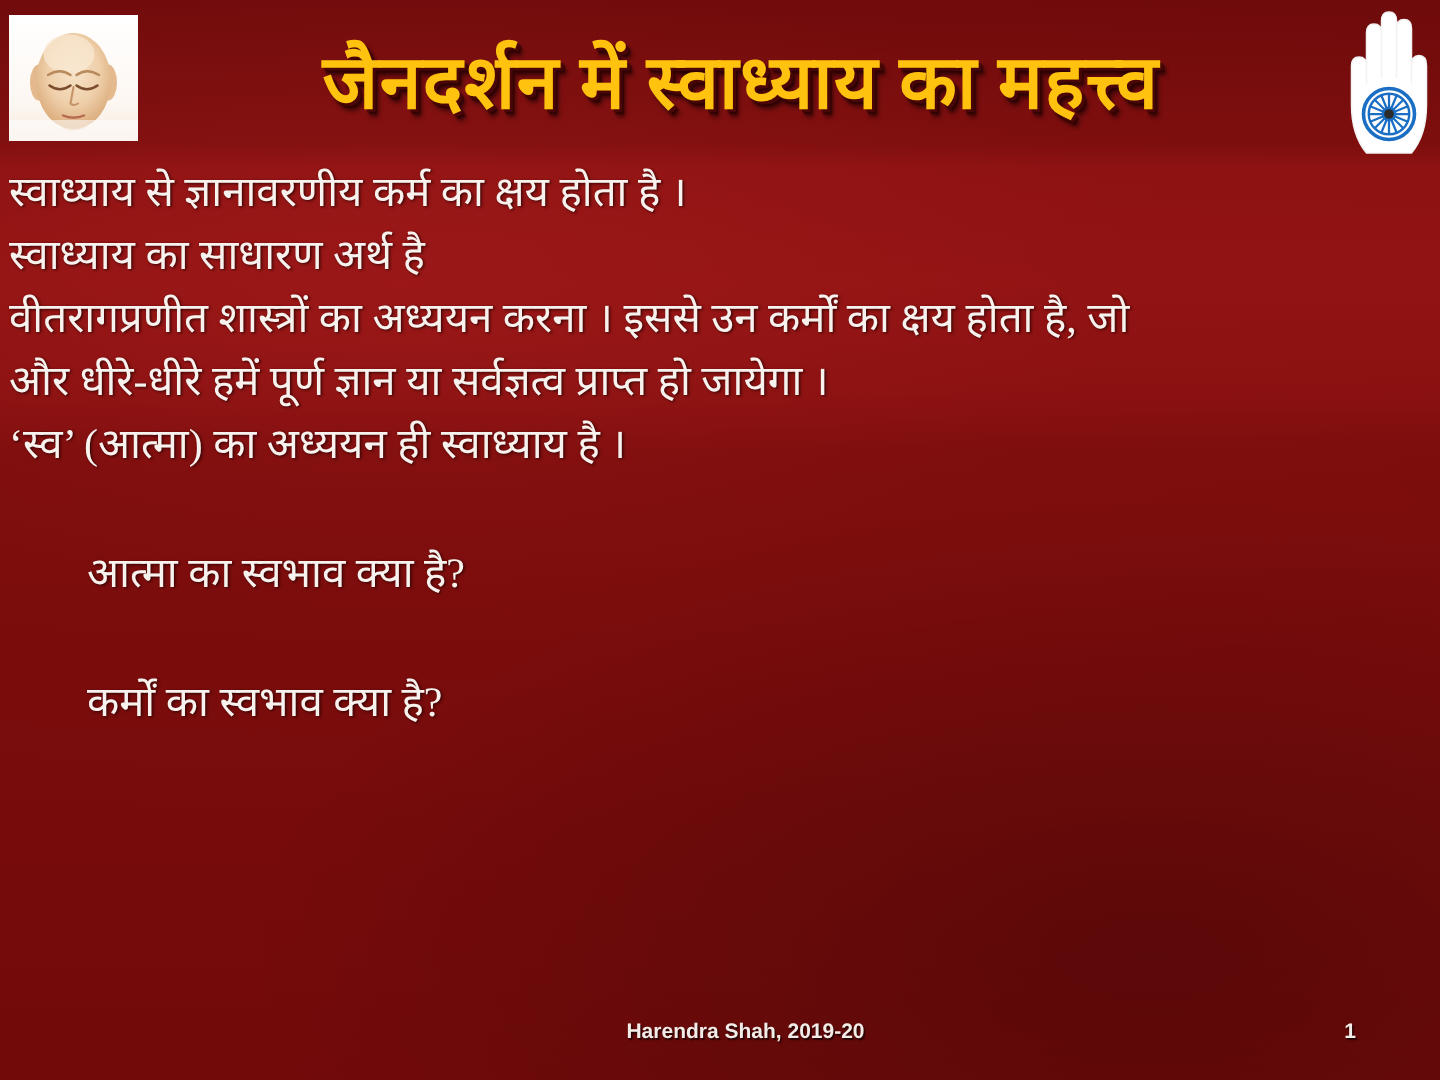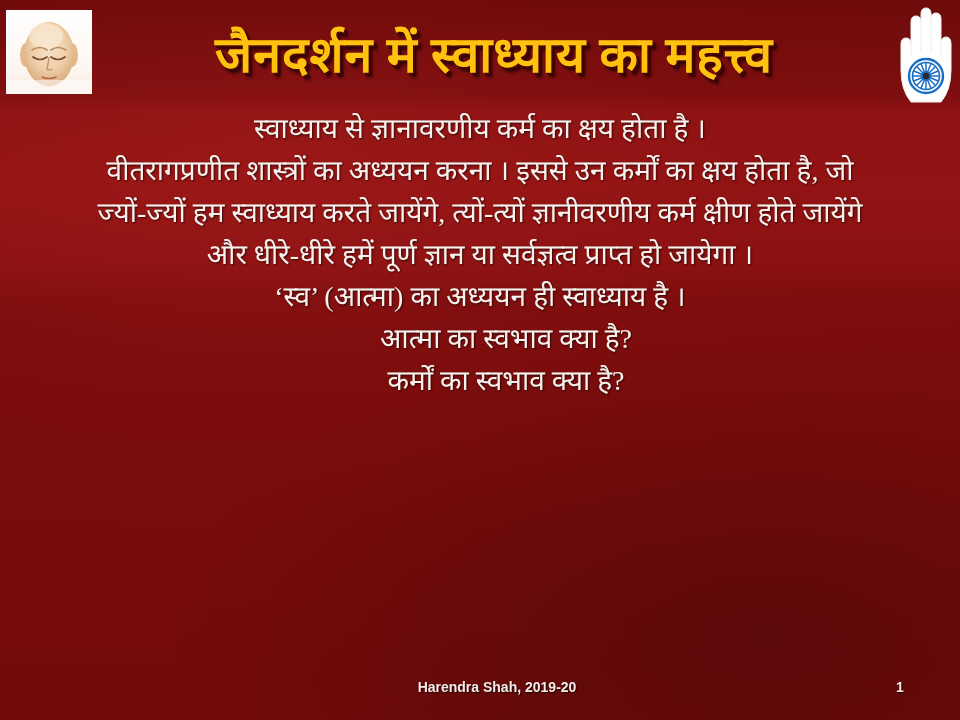--- a/index.html
+++ b/index.html
@@ -96,23 +96,22 @@
   }
 
   .line {
     color: #f7f2ee;
     font-family: "Liberation Serif", "DejaVu Serif", serif;
     font-size: 28px;
     line-height: 42px;
     font-weight: 400;
     white-space: nowrap;
     text-shadow: 1px 1px 2px rgba(30,0,0,0.75);
-    text-align: center;
-  }
-  .line.indent { padding-left: 52px; }
+  }
+  .line.indent { padding-left: 52px; margin-top: 44px; }
 
   
   #footer-author {
     position: absolute;
     left: 0; top: 679px;
     width: 960px;
     text-align: center;
     color: #f2ece8;
     font-family: "Liberation Sans", sans-serif;
     font-size: 14px;
@@ -207,22 +206,22 @@
           <line x1="20.8" y1="77" x2="45.2" y2="67"></line>
         </g>
         <circle cx="33" cy="72" r="5" fill="#1a6fc4"></circle>
         <circle cx="33" cy="72" r="3.2" fill="#2b2b2b"></circle>
       </svg>
     </div>
   </div>
 
   <div id="body-text">
     <div class="line">स्वाध्याय से ज्ञानावरणीय कर्म का क्षय होता है ।</div>
+    <div class="line">स्वाध्याय का साधारण अर्थ है</div>
     <div class="line">वीतरागप्रणीत शास्त्रों का अध्ययन करना । इससे उन कर्मों का क्षय होता है, जो</div>
-    <div class="line">ज्यों-ज्यों हम स्वाध्याय करते जायेंगे, त्यों-त्यों ज्ञानीवरणीय कर्म क्षीण होते जायेंगे</div>
     <div class="line">और धीरे-धीरे हमें पूर्ण ज्ञान या सर्वज्ञत्व प्राप्त हो जायेगा ।</div>
     <div class="line">‘स्व’ (आत्मा) का अध्ययन ही स्वाध्याय है ।</div>
     <div class="line indent">आत्मा का स्वभाव क्या है?</div>
     <div class="line indent">कर्मों का स्वभाव क्या है?</div>
   </div>
 
   <div id="footer-author">Harendra Shah, 2019-20</div>
 
   <div id="footer-page">1</div>
 

